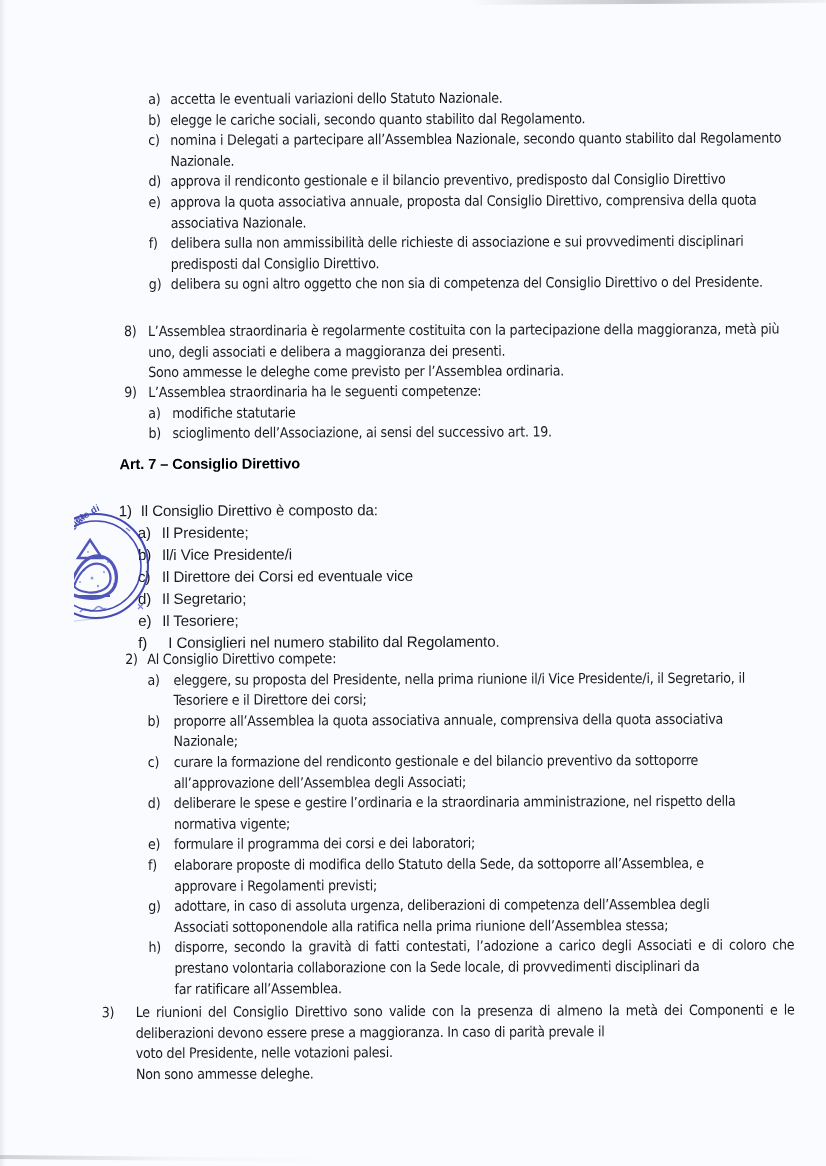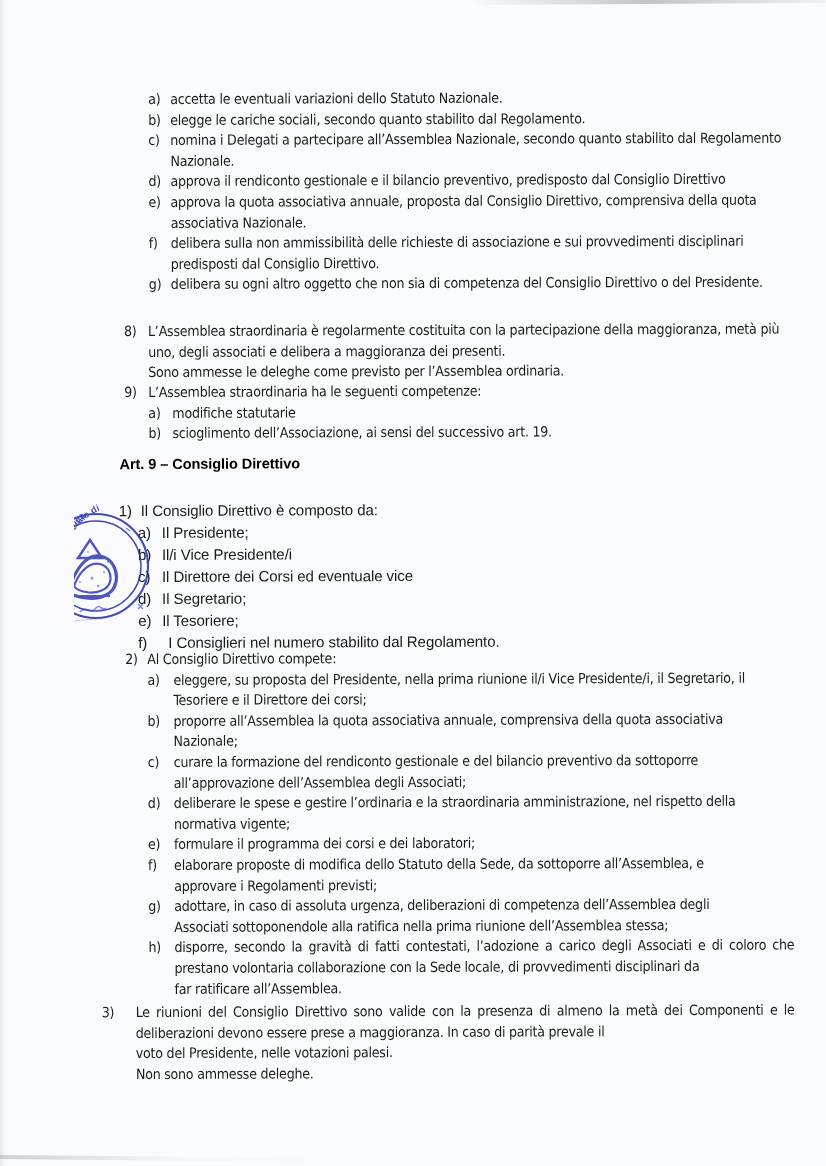--- a/index.html
+++ b/index.html
@@ -188,21 +188,21 @@
           <span class="marker m-24">a)</span>
           <span class="body">modifiche statutarie</span>
         </div>
         <div class="row">
           <span class="marker m-24">b)</span>
           <span class="body">scioglimento dell’Associazione, ai sensi del successivo art. 19.</span>
         </div>
       </div>
     </div>
 
-    <div class="blk heading" style="left:120px; top:455px;">Art. 9 – Consiglio Direttivo</div>
+    <div class="blk heading" style="left:120px; top:455px;">Art. 7 – Consiglio Direttivo</div>
 
     <div class="blk t-wide" style="left:119px; top:499px; width:690px;">
       <div class="row">
         <span class="marker m-22">1)</span>
         <span class="body">Il Consiglio Direttivo è composto da:</span>
       </div>
       <div style="padding-left:19px;">
         <div class="row">
           <span class="marker m-24">a)</span>
           <span class="body">Il Presidente;</span>

